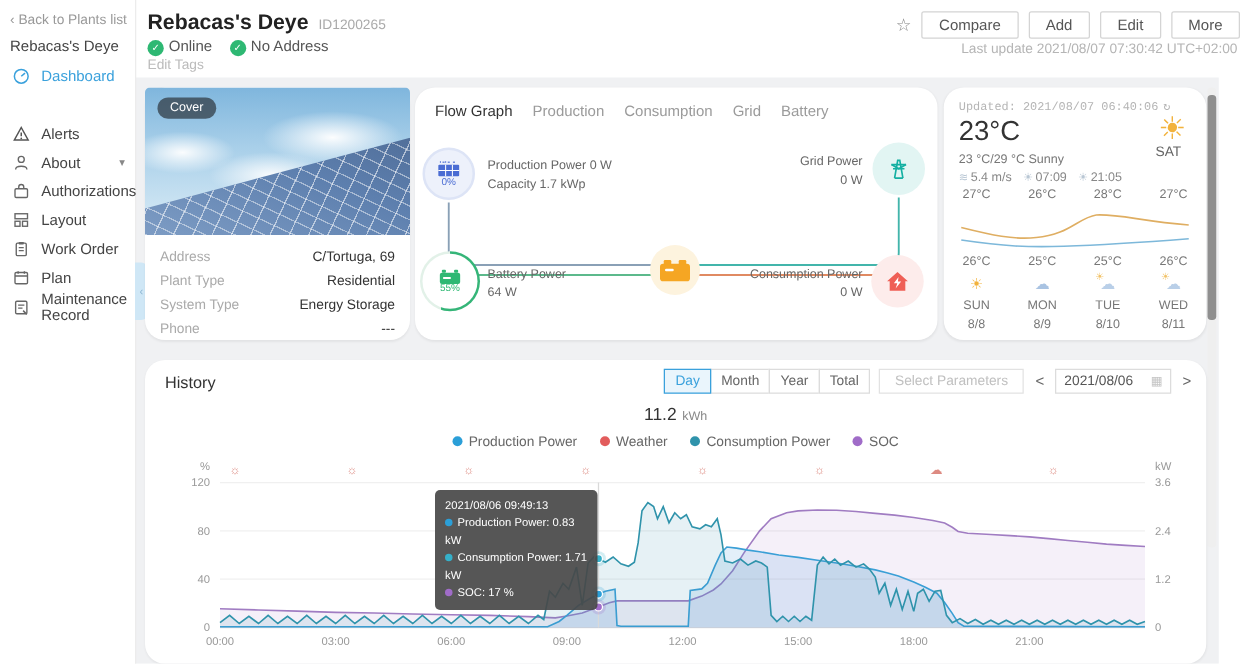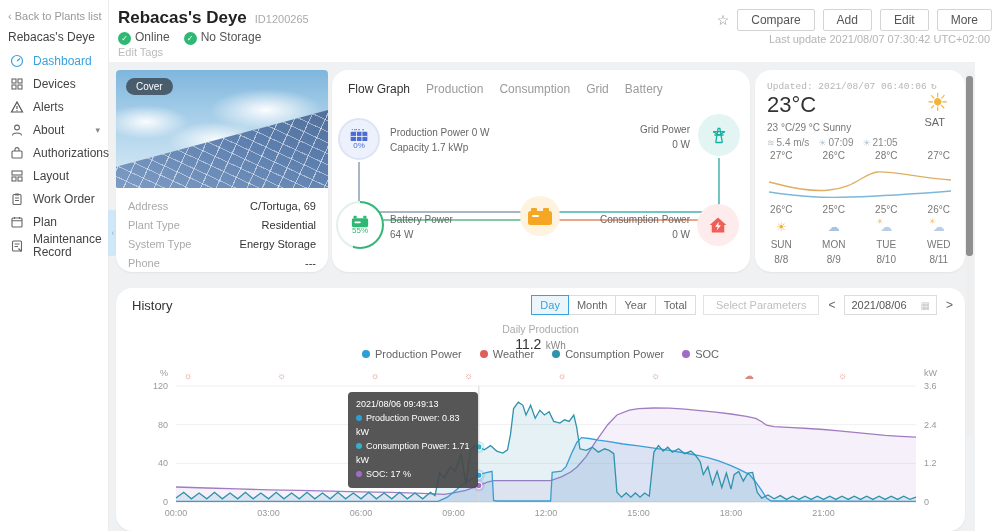--- a/index.html
+++ b/index.html
@@ -125,50 +125,39 @@
     <span>‹</span>
     <span>Back to Plants list</span>
   </div>
   <div id="plant-name-small" class="abs">Rebacas's Deye</div>
 
   <div id="page-title" class="abs">
     <span>Rebacas's Deye</span><span id="plant-id">ID1200265</span>
   </div>
   <div id="status-row" class="abs">
     <span><span class="gdot">✓</span><span>Online</span></span>
-    <span><span class="gdot">✓</span><span>No Storage</span></span>
+    <span><span class="gdot">✓</span><span>No Address</span></span>
   </div>
   <div id="edit-tags" class="abs">Edit Tags</div>
 
   <div id="hdr-right" class="abs">
     <span class="star">☆</span>
     <button class="btn">Compare</button>
     <button class="btn">Add</button>
     <button class="btn">Edit</button>
     <button class="btn">More</button>
   </div>
   <div id="last-update" class="abs">Last update 2021/08/07 07:30:42 UTC+02:00</div>
 
   <div class="nav-item active" style="top:50px">
     <svg width="14" height="14" viewBox="0 0 14 14">
         <circle cx="7" cy="7" r="5.5" fill="none" stroke="#3aa1dc" stroke-width="1.2"></circle>
         <path d="M7 7 L10 4.5" stroke="#3aa1dc" stroke-width="1.2"></path>
       </svg>
     <span>Dashboard</span>
-  </div>
-  <div class="nav-item" style="top:73px">
-    <svg width="14" height="14" viewBox="0 0 14 14">
-        <g fill="none" stroke="#666" stroke-width="1.1">
-          <rect x="2" y="2" width="4" height="4"></rect>
-          <rect x="8" y="2" width="4" height="4"></rect>
-          <rect x="2" y="8" width="4" height="4"></rect>
-          <rect x="8" y="8" width="4" height="4"></rect>
-        </g>
-      </svg>
-    <span>Devices</span>
   </div>
   <div class="nav-item" style="top:96px">
     <svg width="14" height="14" viewBox="0 0 14 14">
         <path d="M7 2 L12.5 12 H1.5 Z" fill="none" stroke="#555" stroke-width="1.2"></path>
         <path d="M7 6 V9" stroke="#555" stroke-width="1.2"></path>
         <circle cx="7" cy="10.6" r=".7" fill="#555"></circle>
       </svg>
     <span>Alerts</span>
   </div>
   <div class="nav-item" style="top:142px">
@@ -395,21 +384,20 @@
       <span class="chev">&lt;</span>
       <span id="date-box">
         <span>2021/08/06</span>
         <span class="cal">▦</span>
       </span>
       <span class="chev">&gt;</span>
     </div>
 
     <div id="stats-row">
       <div class="stat">
-        <div class="stat-label">Daily Production</div>
         <div><span class="stat-value">11.2</span> <span class="stat-unit">kWh</span></div>
       </div>
     </div>
 
     <div id="legend-row">
       <span><span class="ldot" style="background:#2b9fd8"></span><span>Production Power</span></span>
       <span><span class="ldot" style="background:#e25c5c"></span><span>Weather</span></span>
       <span><span class="ldot" style="background:#2f93ab"></span><span>Consumption Power</span></span>
       <span><span class="ldot" style="background:#a06cc8"></span><span>SOC</span></span>
     </div>

